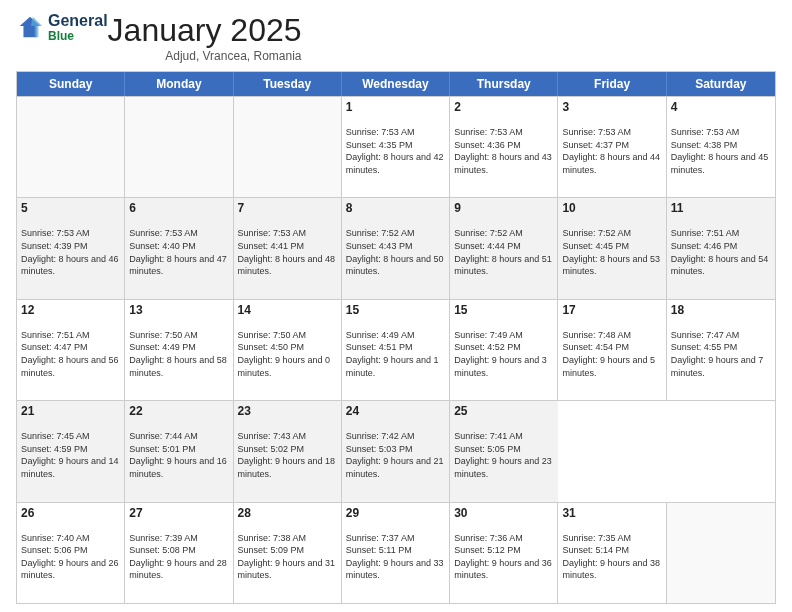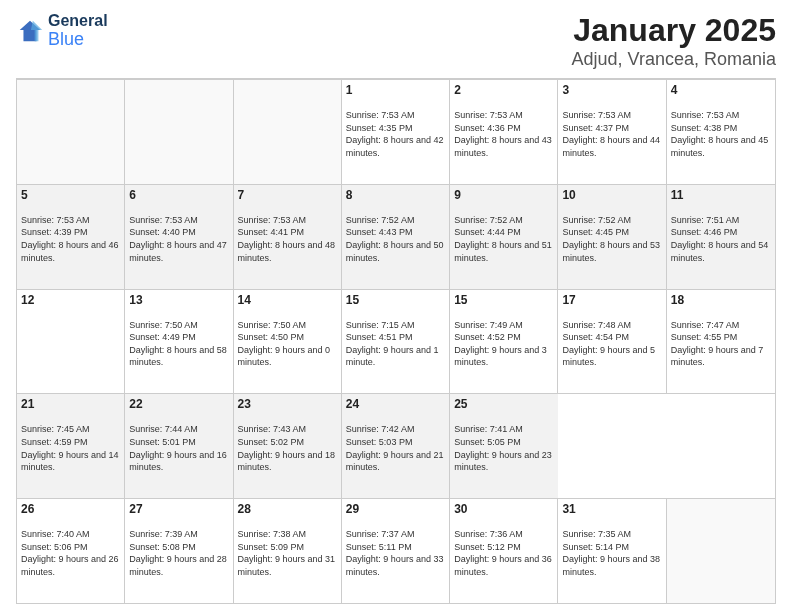--- a/index.html
+++ b/index.html
@@ -12,43 +12,43 @@
     }
     .page {
       width: 792px;
       height: 612px;
       padding: 12px 16px 8px 16px;
       display: flex;
       flex-direction: column;
     }
     .header {
       display: flex;
-      justify-content: space-between;
+      justify-content: flex-start;
       align-items: flex-start;
       margin-bottom: 8px;
     }
     .logo {
       display: flex;
       align-items: center;
       gap: 4px;
     }
     .logo-icon {
       width: 28px;
       height: 28px;
     }
     .title-block {
       text-align: right;
     }
     .month-title {
       font-size: 32px;
-      font-weight: bold;
+      font-weight: normal;
       color: #222;
     }
     .location {
-      font-size: 18px;
+      font-size: 12px;
       color: #555;
     }
     .calendar {
       flex: 1;
       display: flex;
       flex-direction: column;
       border: 1px solid #ccc;
     }
     .cal-header {
       display: grid;
@@ -103,30 +103,39 @@
 
 <div class="page">
   <div class="header">
     <div class="logo">
       <svg class="logo-icon" viewBox="0 0 30 30">
         <polygon points="15,4 26,14 22,14 22,26 8,26 8,14 4,14" fill="#3b6dbf"></polygon>
         <polygon points="18,4 28,14 24,14 24,26 20,26 20,14 16,14" fill="#5aaae0" opacity="0.7"></polygon>
       </svg>
       <div>
         <div style="font-size:16px;font-weight:bold;color:#1a3a5c;line-height:1.1">General</div>
-        <div style="font-size:18px;font-weight:normal;color:#3b82f6;line-height:1.1">Blue</div>
+        <div style="font-size:12px;font-weight:bold;color:#15803d;line-height:1.1">Blue</div>
       </div>
     </div>
     <div class="title-block">
       <div class="month-title">January 2025</div>
       <div class="location">Adjud, Vrancea, Romania</div>
     </div>
   </div>
 
   <div class="calendar">
+    <div class="cal-header" id="cal-header">
+        <div class="cal-header-cell">Sunday</div>
+        <div class="cal-header-cell">Monday</div>
+        <div class="cal-header-cell">Tuesday</div>
+        <div class="cal-header-cell">Wednesday</div>
+        <div class="cal-header-cell">Thursday</div>
+        <div class="cal-header-cell">Friday</div>
+        <div class="cal-header-cell">Saturday</div>
+      </div>
     <div class="cal-body" id="cal-body">
         <div class="cal-row">
           <div class="cal-cell empty"></div>
           <div class="cal-cell empty"></div>
           <div class="cal-cell empty"></div>
           <div class="cal-cell">
             <div class="day-num">1</div>
             <div class="cell-info">Sunrise: 7:53 AM
 Sunset: 4:35 PM
 Daylight: 8 hours
@@ -201,38 +210,42 @@
             <div class="day-num">11</div>
             <div class="cell-info">Sunrise: 7:51 AM
 Sunset: 4:46 PM
 Daylight: 8 hours
 and 54 minutes.</div>
           </div>
         </div>
         <div class="cal-row">
           <div class="cal-cell">
             <div class="day-num">12</div>
+            <div class="cell-info">Sunrise: 7:51 AM
+Sunset: 4:47 PM
+Daylight: 8 hours
+and 56 minutes.</div>
           </div>
           <div class="cal-cell">
             <div class="day-num">13</div>
             <div class="cell-info">Sunrise: 7:50 AM
 Sunset: 4:49 PM
 Daylight: 8 hours
 and 58 minutes.</div>
           </div>
           <div class="cal-cell">
             <div class="day-num">14</div>
             <div class="cell-info">Sunrise: 7:50 AM
 Sunset: 4:50 PM
 Daylight: 9 hours
 and 0 minutes.</div>
           </div>
           <div class="cal-cell">
             <div class="day-num">15</div>
-            <div class="cell-info">Sunrise: 7:15 AM
+            <div class="cell-info">Sunrise: 4:49 AM
 Sunset: 4:51 PM
 Daylight: 9 hours
 and 1 minute.</div>
           </div>
           <div class="cal-cell">
             <div class="day-num">15</div>
             <div class="cell-info">Sunrise: 7:49 AM
 Sunset: 4:52 PM
 Daylight: 9 hours
 and 3 minutes.</div>

